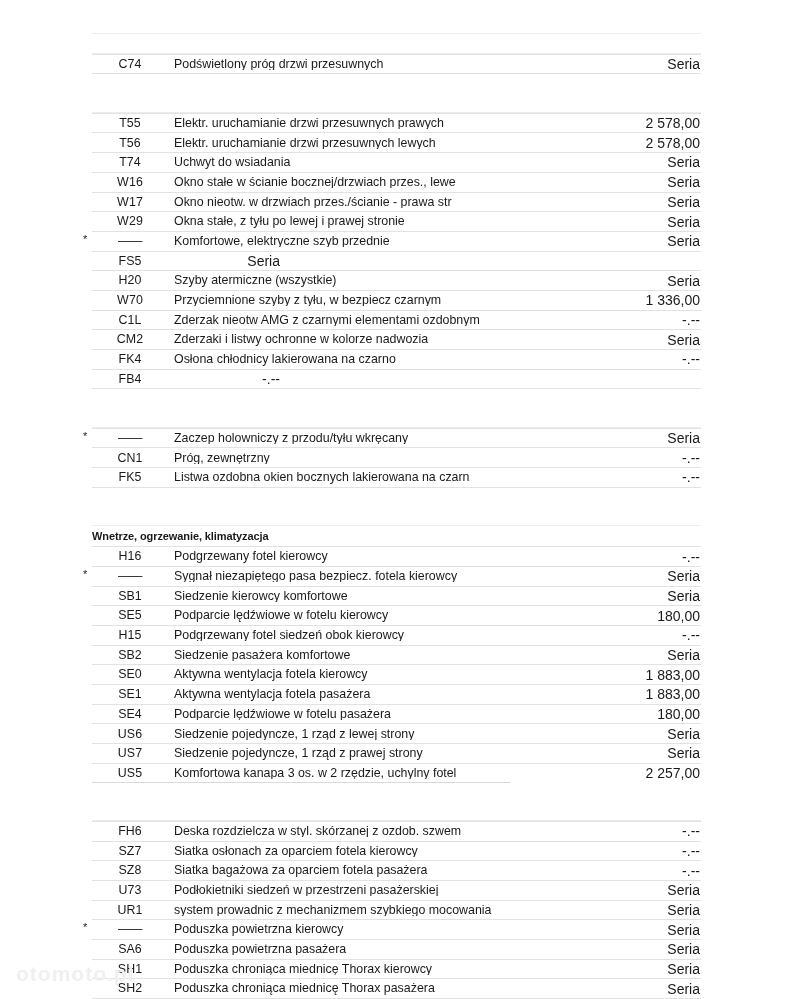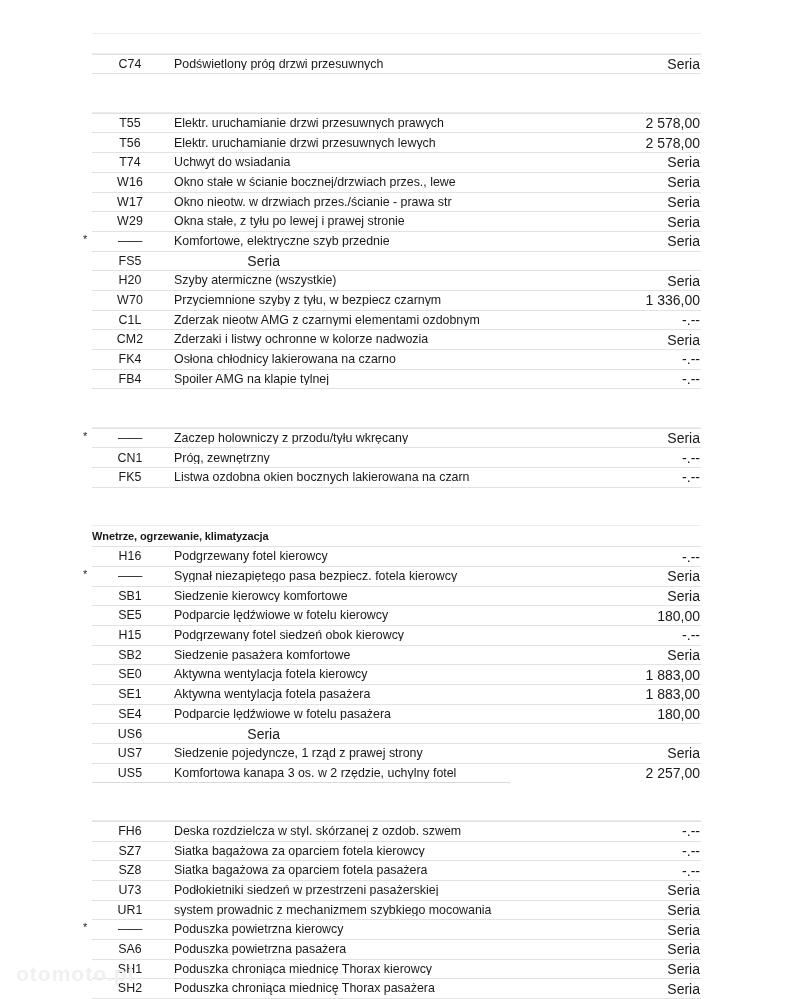--- a/index.html
+++ b/index.html
@@ -227,21 +227,20 @@
       </div>
       <div class="row">
         <span class="star"></span>
         <span class="code">FK4</span>
         <span class="desc">Osłona chłodnicy lakierowana na czarno</span>
         <span class="price">-.--</span>
       </div>
       <div class="row">
         <span class="star"></span>
         <span class="code">FB4</span>
-        <span class="desc">Spoiler AMG na klapie tylnej</span>
         <span class="price">-.--</span>
       </div>
       <div class="row gap-plain"></div>
       <div class="row spacer"></div>
       <div class="row first-of-block">
         <span class="star">*</span>
         <span class="code dash">——</span>
         <span class="desc">Zaczep holowniczy z przodu/tyłu wkręcany</span>
         <span class="price">Seria</span>
       </div>
@@ -310,20 +309,21 @@
       </div>
       <div class="row">
         <span class="star"></span>
         <span class="code">SE4</span>
         <span class="desc">Podparcie lędźwiowe w fotelu pasażera</span>
         <span class="price">180,00</span>
       </div>
       <div class="row">
         <span class="star"></span>
         <span class="code">US6</span>
+        <span class="desc">Siedzenie pojedyncze, 1 rząd z lewej strony</span>
         <span class="price">Seria</span>
       </div>
       <div class="row">
         <span class="star"></span>
         <span class="code">US7</span>
         <span class="desc">Siedzenie pojedyncze, 1 rząd z prawej strony</span>
         <span class="price">Seria</span>
       </div>
       <div class="row short-rule">
         <span class="star"></span>
@@ -335,21 +335,21 @@
       <div class="row spacer"></div>
       <div class="row first-of-block">
         <span class="star"></span>
         <span class="code">FH6</span>
         <span class="desc">Deska rozdzielcza w styl. skórzanej z ozdob. szwem</span>
         <span class="price">-.--</span>
       </div>
       <div class="row">
         <span class="star"></span>
         <span class="code">SZ7</span>
-        <span class="desc">Siatka bagażowa za oparciem fotela kierowcy</span>
+        <span class="desc">Siatka osłonach za oparciem fotela kierowcy</span>
         <span class="price">-.--</span>
       </div>
       <div class="row">
         <span class="star"></span>
         <span class="code">SZ8</span>
         <span class="desc">Siatka bagażowa za oparciem fotela pasażera</span>
         <span class="price">-.--</span>
       </div>
       <div class="row">
         <span class="star"></span>

